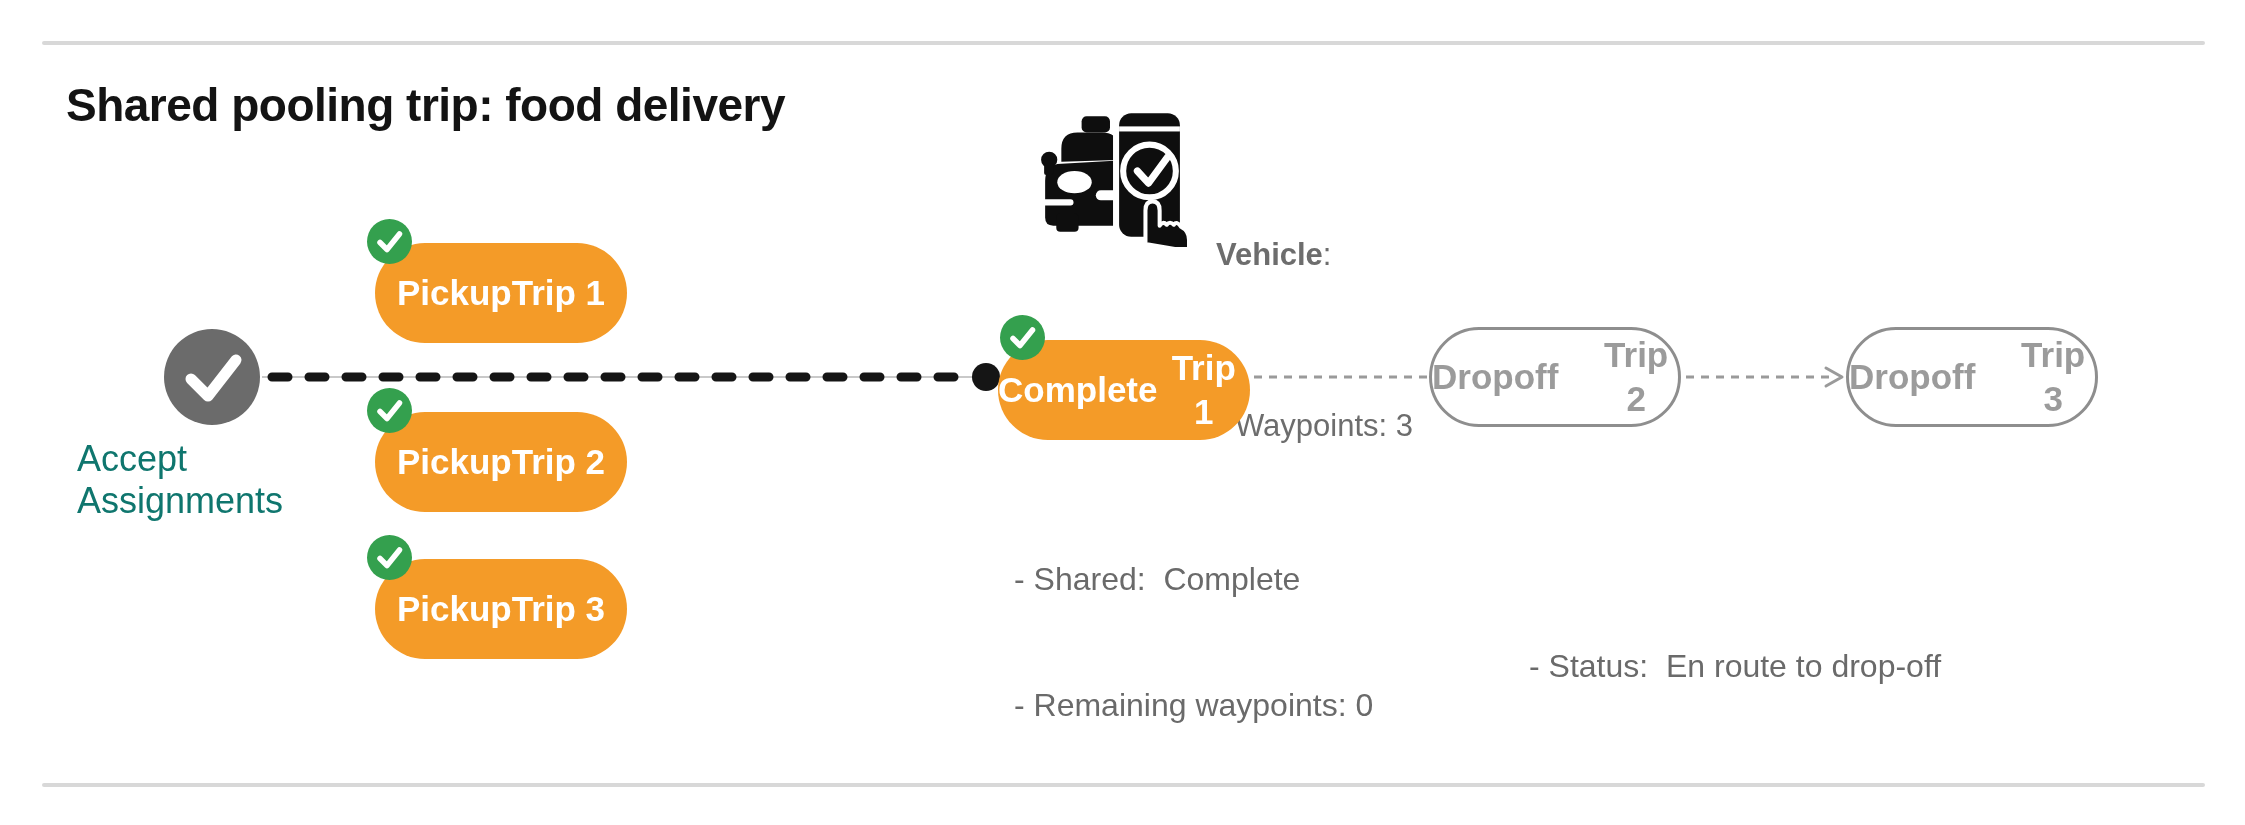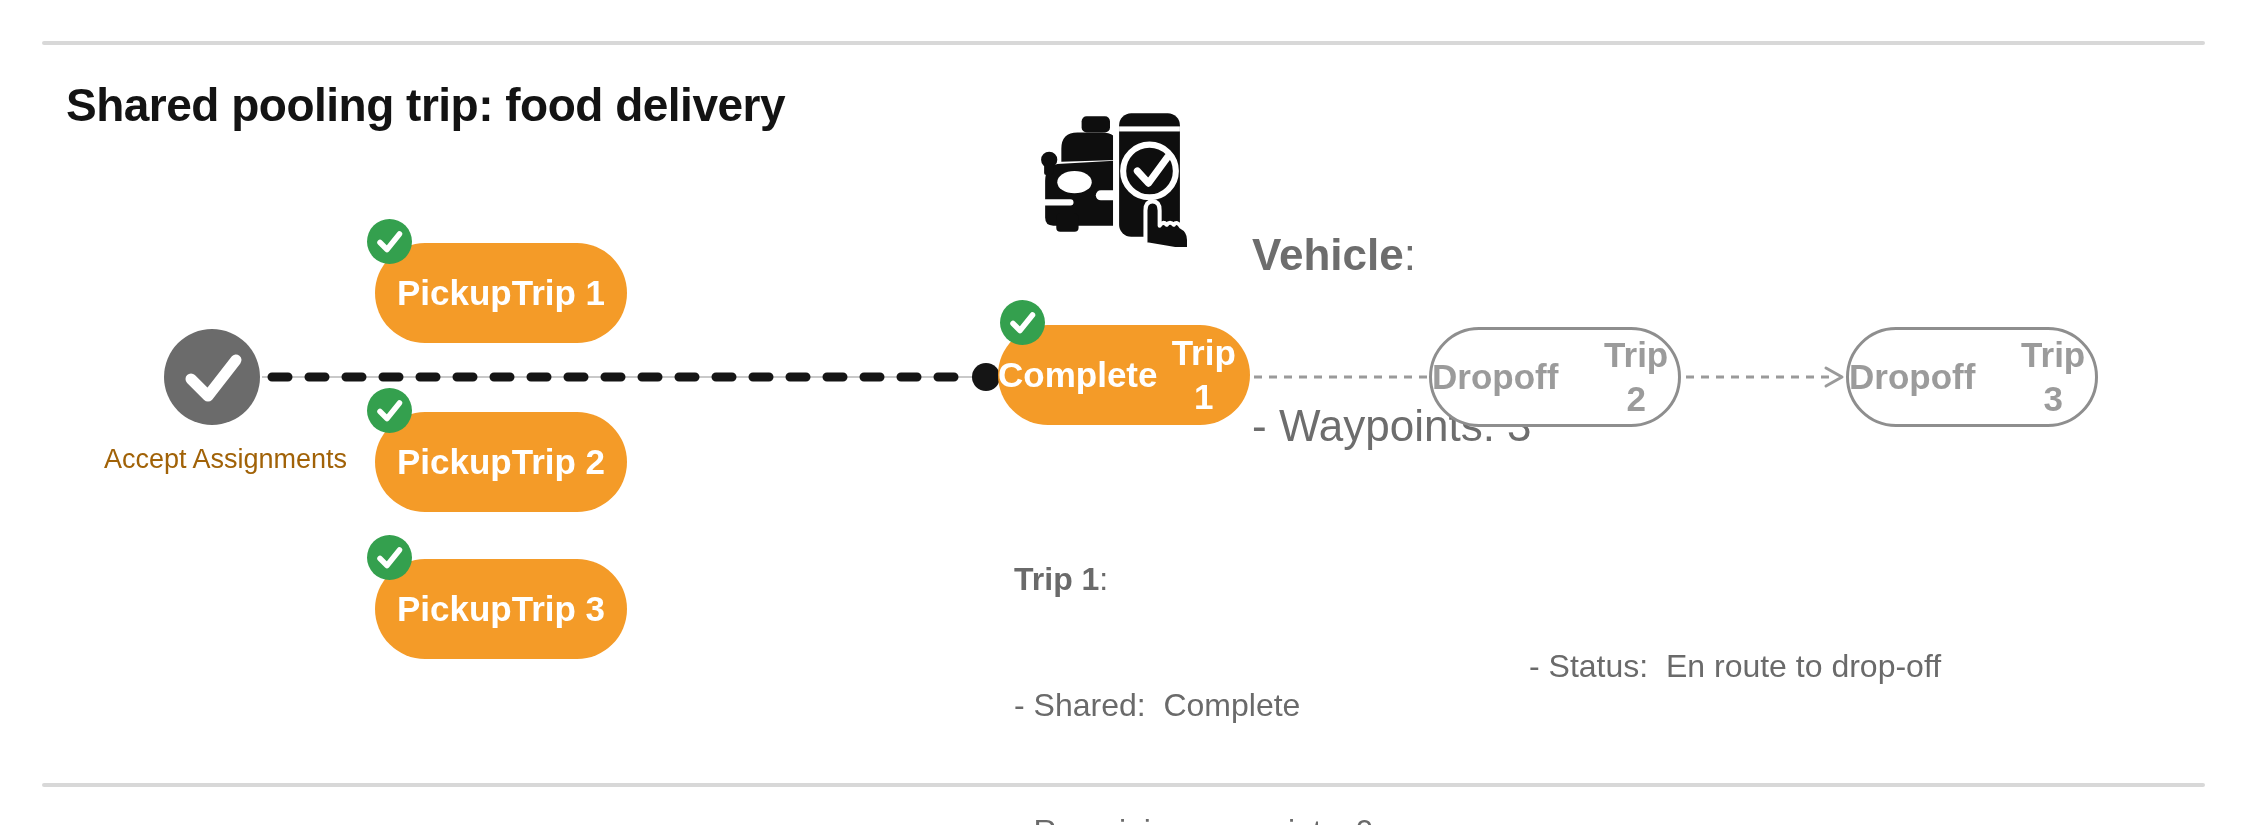--- a/index.html
+++ b/index.html
@@ -13,43 +13,43 @@
   #bottom-divider{top:783px;}
 
   .page-title{
     position:absolute;left:66px;top:70px;
     font-size:46px;font-weight:700;color:#131313;letter-spacing:-0.5px;line-height:70px;
   }
 
   
   .vehicle-icon{position:absolute;left:1035px;top:96px;width:152px;height:152px;}
   .vehicle-info{
-    position:absolute;left:1252px;top:112px;
-    font-size:44px;line-height:57px;color:#6d6d6d;white-space:pre-wrap;
+    position:absolute;left:1216px;top:112px;
+    font-size:31px;line-height:57px;color:#6d6d6d;white-space:pre-wrap;
   }
   .vehicle-info b{font-weight:700;}
 
   
   .start-node{position:absolute;left:164px;top:329px;width:96px;height:96px;}
   .start-label{
-    position:absolute;left:77px;top:438px;width:270px;text-align:right;
-    font-size:27px;line-height:42px;color:#a16207;
+    position:absolute;left:77px;top:438px;width:270px;text-align:left;
+    font-size:36px;line-height:42px;color:#0f766e;
   }
 
   .pill{
     position:absolute;width:252px;height:100px;border-radius:50px;
     display:flex;flex-direction:row;align-items:center;justify-content:center;
     font-size:35px;font-weight:700;line-height:44px;text-align:center;
   }
   .pill.orange{background:#f49b28;color:#ffffff;}
   .pill.ghost{background:#ffffff;color:#9b9b9b;border:3px solid #8e8e8e;width:246px;height:94px;gap:36px;}
   #pickup-1{left:375px;top:243px;}
   #pickup-2{left:375px;top:412px;}
   #pickup-3{left:375px;top:559px;}
-  #complete-1{left:998px;top:325px;}
+  #complete-1{left:998px;top:340px;}
   #dropoff-2{left:1429px;top:327px;}
   #dropoff-3{left:1846px;top:327px;}
 
   .badge{position:absolute;width:45px;height:45px;left:-8px;top:-24px;}
   #complete-1 .badge{left:2px;top:-25px;}
 
   
   .connector-layer{position:absolute;left:0;top:0;width:2245px;height:825px;pointer-events:none;}
 
   
@@ -151,21 +151,20 @@
 <div id="dropoff-2" class="pill ghost">
   <div>Dropoff</div>
   <div>Trip 2</div>
 </div>
 <div id="dropoff-3" class="pill ghost">
   <div>Dropoff</div>
   <div>Trip 3</div>
 </div>
 
 <div id="status-left" class="status-block">
-  <div><b>Trip 1</b><span>:</span></div>
   <div>- Shared:  Complete</div>
   <div>- Remaining waypoints: 0</div>
   
   
   
 </div>
 
 <div id="status-right" class="status-block">
   <div>- Status:  En route to drop-off</div>
   

